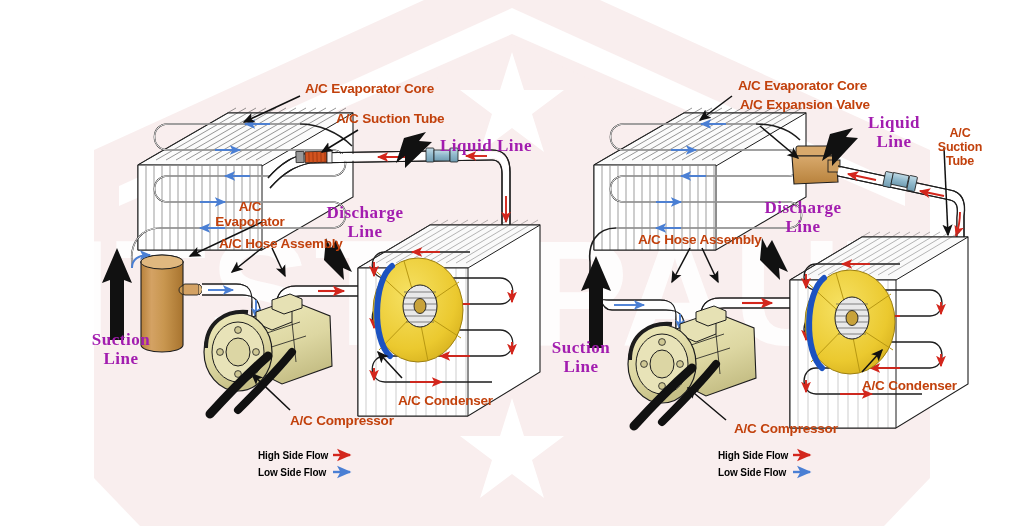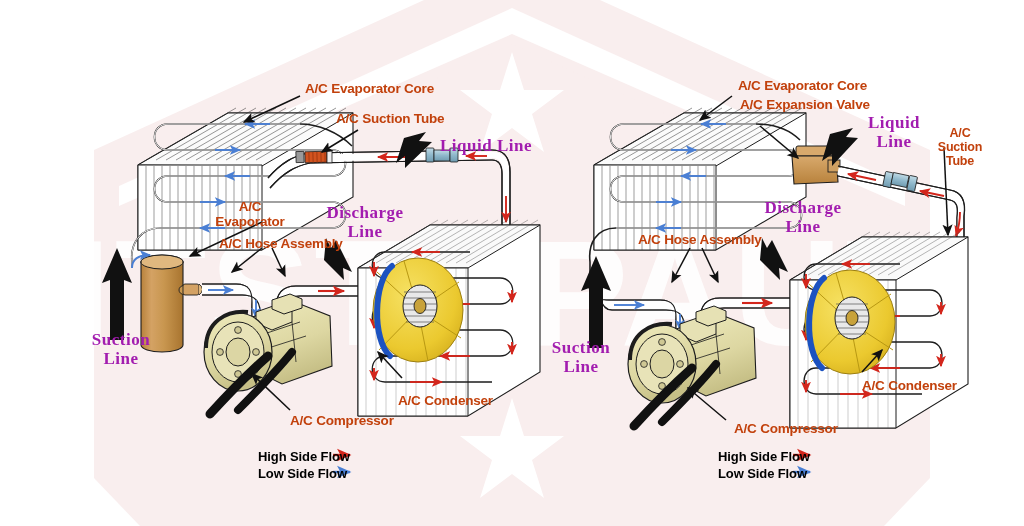--- a/index.html
+++ b/index.html
@@ -36,21 +36,21 @@
     font-family:"Liberation Serif", serif;
     font-weight:bold;
     font-size:17px;
     letter-spacing:0.5px;
     text-align:center;
   }
   .lbl-legend{
     color:#000000;
     font-family:"Liberation Sans", sans-serif;
     font-weight:bold;
-    font-size:13px;
+    font-size:10px;
     letter-spacing:-0.1px;
   }
   .ctr{text-align:center;}
 </style>
 </head>
 <body>
 
 <div id="stage">
 
   <svg id="bg-watermark" viewBox="0 0 1024 526">

